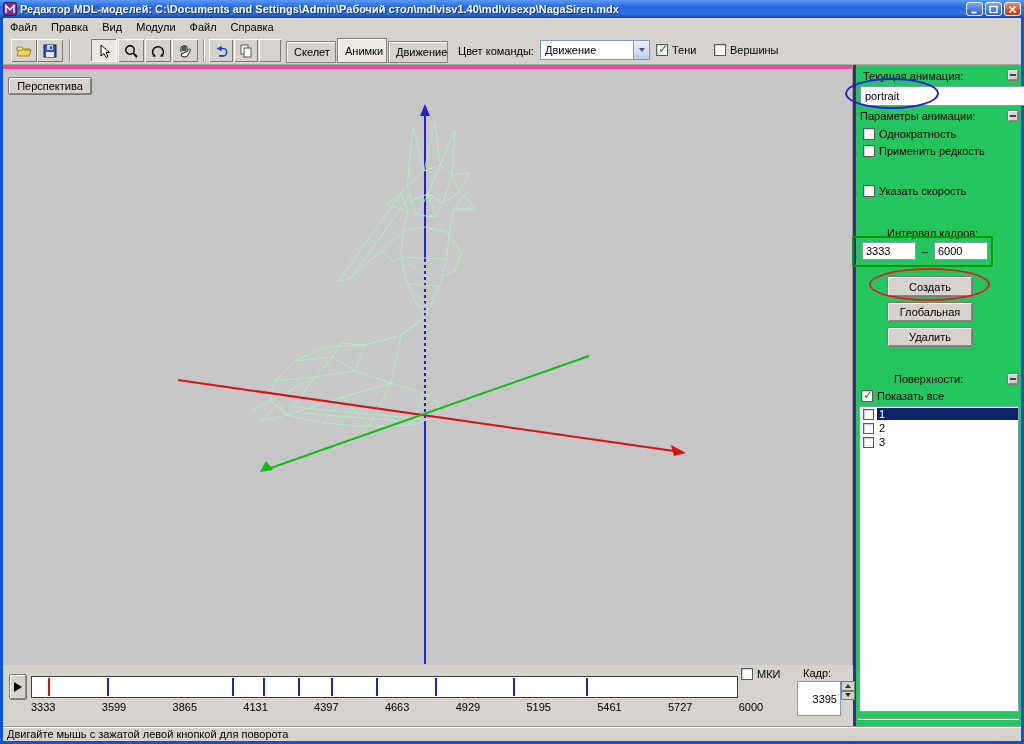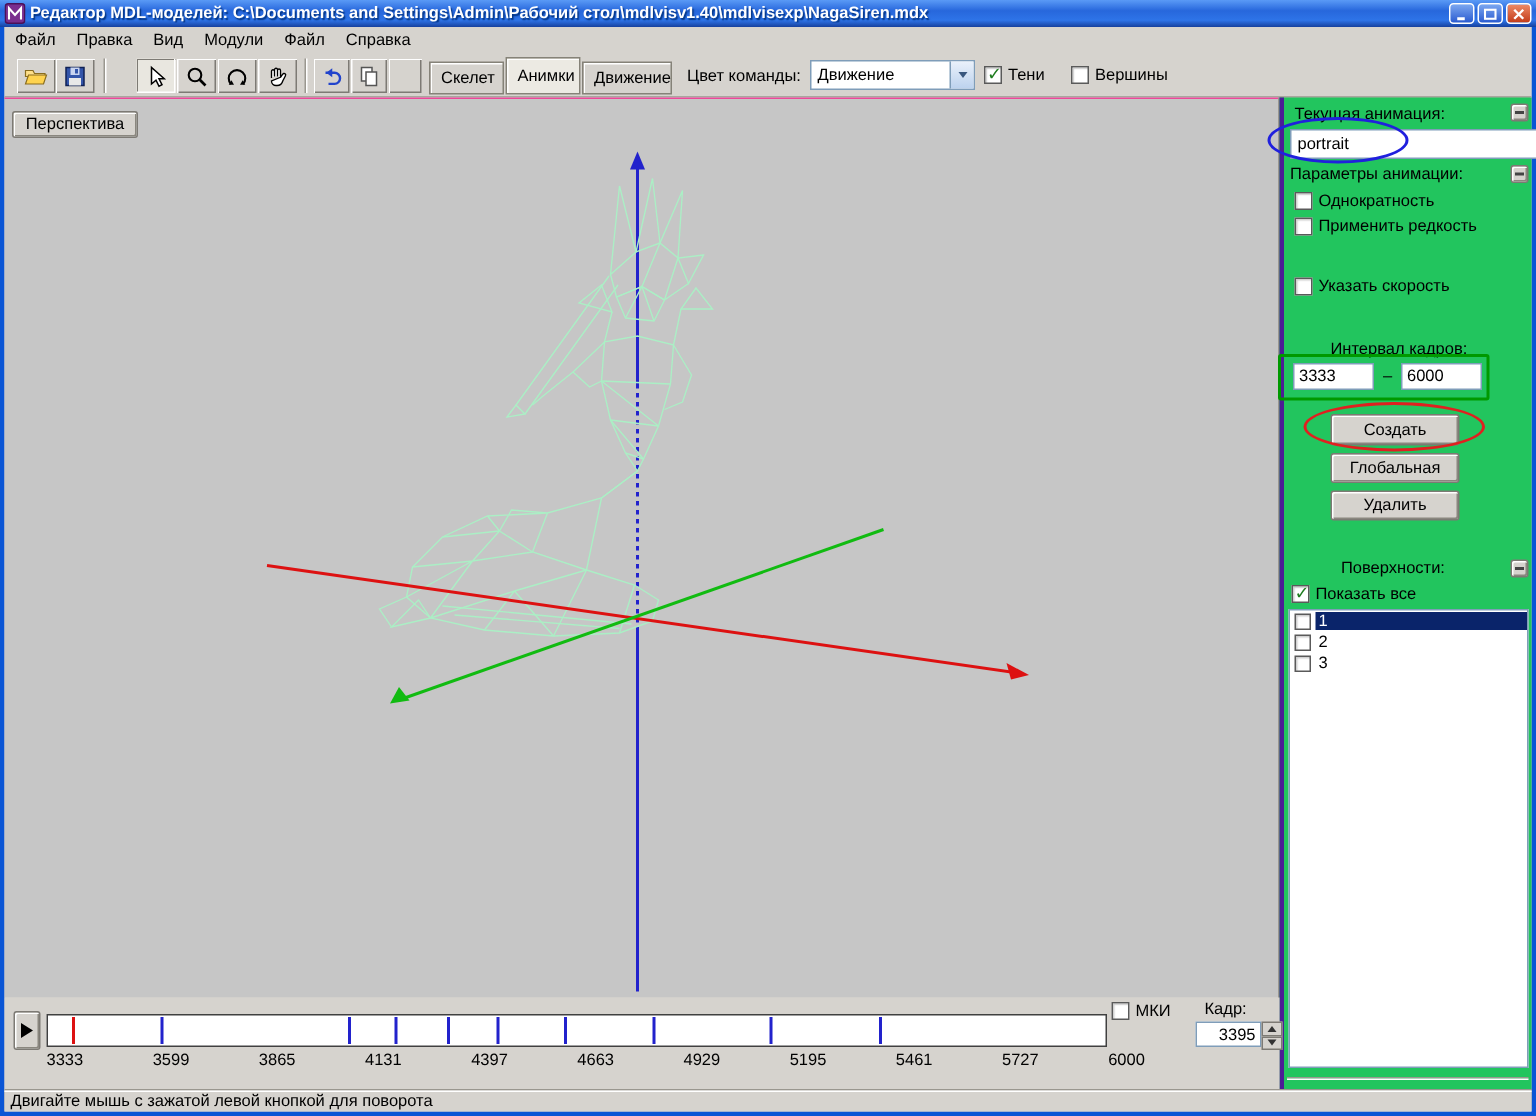--- a/index.html
+++ b/index.html
@@ -40,21 +40,21 @@
   .cbox{width:12px;height:12px;background:#fff;border:1px solid #5a5a5a;position:relative;flex:0 0 auto;
     box-shadow:inset 1px 1px 1px rgba(0,0,0,.2);}
   .checkbox.checked .cbox::after{content:"✓";position:absolute;left:1px;top:-3px;font-size:12px;font-weight:bold;color:#1E7C1E;}
   .btn{background:#D6D3CE;border:1px solid #7d7a74;border-radius:2px;display:flex;align-items:center;justify-content:center;
     box-shadow:inset 1px 1px 0 #fff,inset -1px -1px 0 #8a877f;position:absolute;}
   .field{position:absolute;background:#fff;border:1px solid #7F9DB9;font-size:11px;padding:1px 3px;font-family:inherit;}
   .mini{position:absolute;width:12px;height:12px;}
   .mini::after{content:"";width:6px;height:2px;background:#444;}
 
   
-  .viewport{position:absolute;left:0;top:65px;width:850px;height:600px;background:#C6C6C6;border-top:1px solid #ec4899;}
+  .viewport{position:absolute;left:0;top:65px;width:850px;height:600px;background:#C6C6C6;border-top:4px solid #ec4899;}
   .viewport svg{position:absolute;inset:0;}
   .wire path{stroke:var(--wireframe,#ABEFC5);fill:none;stroke-width:0.9;}
   .axis-blue{stroke:var(--axis-blue,#2222CC);stroke-width:2;}
   .axis-red{stroke:var(--axis-red,#DD1111);stroke-width:2;}
   .axis-green{stroke:var(--axis-green,#11BB11);stroke-width:2;}
   .hid{stroke:#C6C6C6;stroke-width:2;stroke-dasharray:3 3;}
   .persp{left:5px;top:8px;width:84px;height:18px;font-size:11px;}
 
   
   .rightpanel{position:absolute;left:850px;right:0;top:65px;bottom:14px;background:#22c55e;border-left:3px solid #4c1d95;
@@ -370,21 +370,21 @@
         <span style="left: 68.81%;">5195</span>
         <span style="left: 78.64%;">5461</span>
         <span style="left: 88.47%;">5727</span>
         <span style="left: 98.3%;">6000</span>
       </div>
     <span class="checkbox" style="left:738px;top:3px">
       <span class="cbox"></span>
         <span>МКИ</span>
     </span>
     <span class="plabel" style="position:absolute;left:800px;top:2px">Кадр:</span>
-    <input class="field" style="left: 794px; top: 16px; width: 44px; height: 17px; text-align: right;" value="3395">
+    <input class="field" style="left: 794px; top: 16px; width: 44px; height: 35px; text-align: right;" value="3395">
     <span class="updown" style="left:838px;top:16px">
       <span class="udbtn">
           <span class="tri-up"></span>
         </span>
       <span class="udbtn">
           <span class="tri-dn"></span>
         </span>
     </span>
   </div>
 

